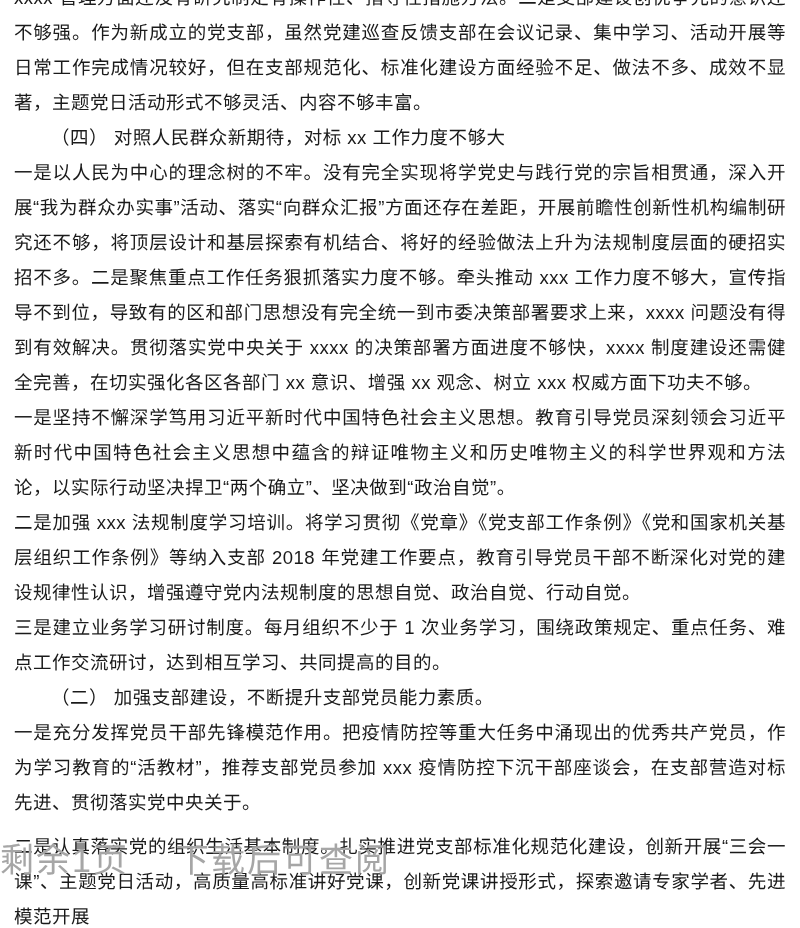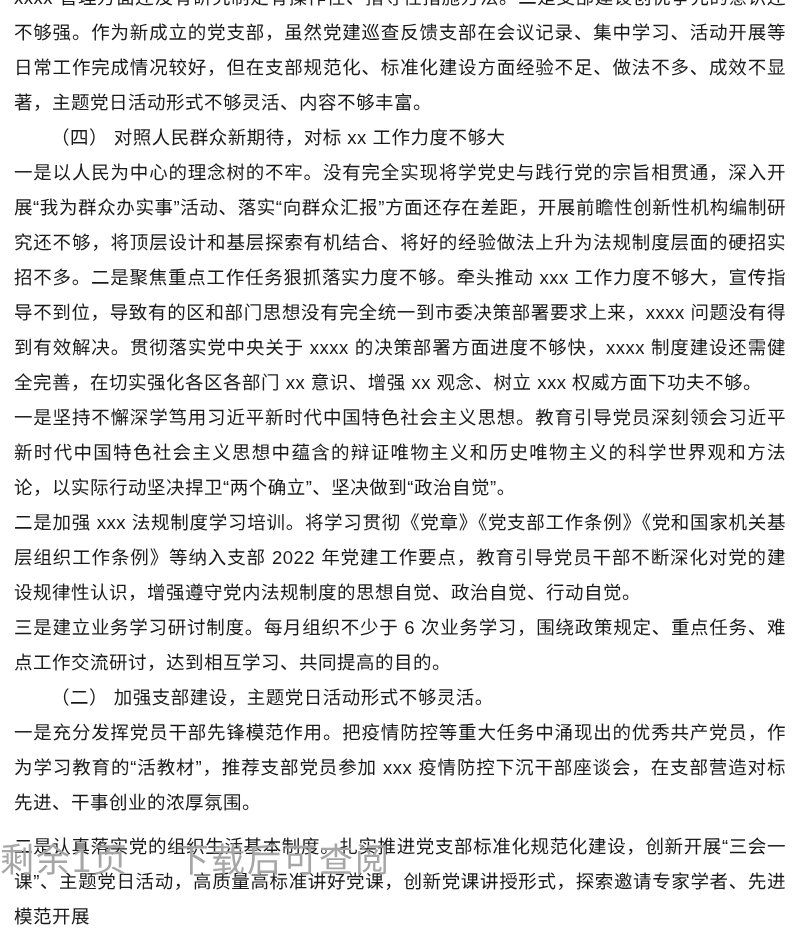--- a/index.html
+++ b/index.html
@@ -53,24 +53,24 @@
 </head>
 <body>
 
 <div class="page">
 
   <div class="doc">
     <p>xxxx 管理方面还没有研究制定有操作性、指导性措施方法。二是支部建设创优争先的意识还不够强。作为新成立的党支部，虽然党建巡查反馈支部在会议记录、集中学习、活动开展等日常工作完成情况较好，但在支部规范化、标准化建设方面经验不足、做法不多、成效不显著，主题党日活动形式不够灵活、内容不够丰富。</p>
     <p class="indent">（四） 对照人民群众新期待，对标 xx 工作力度不够大</p>
     <p>一是以人民为中心的理念树的不牢。没有完全实现将学党史与践行党的宗旨相贯通，深入开展“我为群众办实事”活动、落实“向群众汇报”方面还存在差距，开展前瞻性创新性机构编制研究还不够，将顶层设计和基层探索有机结合、将好的经验做法上升为法规制度层面的硬招实招不多。二是聚焦重点工作任务狠抓落实力度不够。牵头推动 xxx 工作力度不够大，宣传指导不到位，导致有的区和部门思想没有完全统一到市委决策部署要求上来，xxxx 问题没有得到有效解决。贯彻落实党中央关于 xxxx 的决策部署方面进度不够快，xxxx 制度建设还需健全完善，在切实强化各区各部门 xx 意识、增强 xx 观念、树立 xxx 权威方面下功夫不够。</p>
     <p>一是坚持不懈深学笃用习近平新时代中国特色社会主义思想。教育引导党员深刻领会习近平新时代中国特色社会主义思想中蕴含的辩证唯物主义和历史唯物主义的科学世界观和方法论，以实际行动坚决捍卫“两个确立”、坚决做到“政治自觉”。</p>
-    <p>二是加强 xxx 法规制度学习培训。将学习贯彻《党章》《党支部工作条例》《党和国家机关基层组织工作条例》等纳入支部 2022 年党建工作要点，教育引导党员干部不断深化对党的建设规律性认识，增强遵守党内法规制度的思想自觉、政治自觉、行动自觉。</p>
-    <p>三是建立业务学习研讨制度。每月组织不少于 6 次业务学习，围绕政策规定、重点任务、难点工作交流研讨，达到相互学习、共同提高的目的。</p>
-    <p class="indent">（二） 加强支部建设，主题党日活动形式不够灵活。</p>
-    <p>一是充分发挥党员干部先锋模范作用。把疫情防控等重大任务中涌现出的优秀共产党员，作为学习教育的“活教材”，推荐支部党员参加 xxx 疫情防控下沉干部座谈会，在支部营造对标先进、干事创业的浓厚氛围。</p>
+    <p>二是加强 xxx 法规制度学习培训。将学习贯彻《党章》《党支部工作条例》《党和国家机关基层组织工作条例》等纳入支部 2018 年党建工作要点，教育引导党员干部不断深化对党的建设规律性认识，增强遵守党内法规制度的思想自觉、政治自觉、行动自觉。</p>
+    <p>三是建立业务学习研讨制度。每月组织不少于 1 次业务学习，围绕政策规定、重点任务、难点工作交流研讨，达到相互学习、共同提高的目的。</p>
+    <p class="indent">（二） 加强支部建设，不断提升支部党员能力素质。</p>
+    <p>一是充分发挥党员干部先锋模范作用。把疫情防控等重大任务中涌现出的优秀共产党员，作为学习教育的“活教材”，推荐支部党员参加 xxx 疫情防控下沉干部座谈会，在支部营造对标先进、贯彻落实党中央关于。</p>
     <p class="gap-top">二是认真落实党的组织生活基本制度。扎实推进党支部标准化规范化建设，创新开展“三会一课”、主题党日活动，高质量高标准讲好党课，创新党课讲授形式，探索邀请专家学者、先进模范开展</p>
   </div>
 
   <div class="watermark">
     <span class="wm-left">剩余1页</span><span>下载后可查阅</span>
   </div>
 
 </div>
 
 </body></html>

